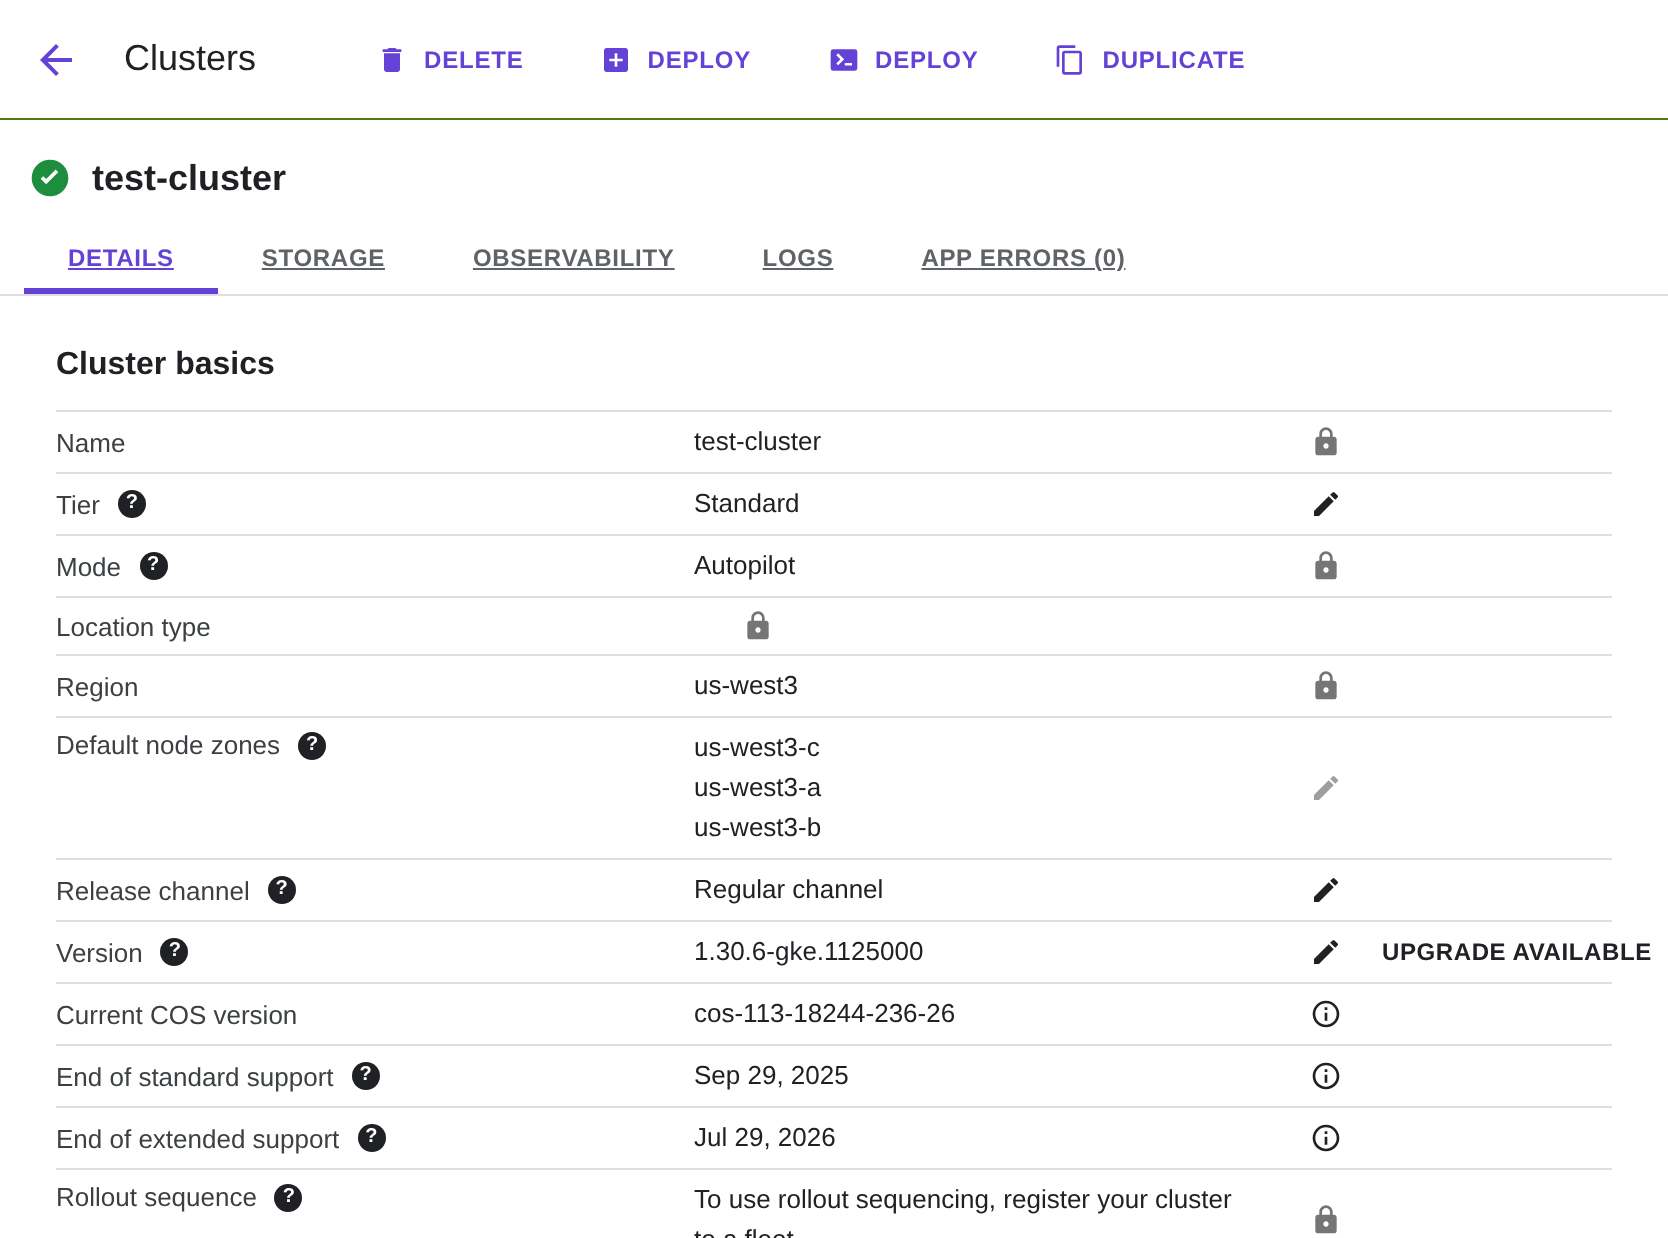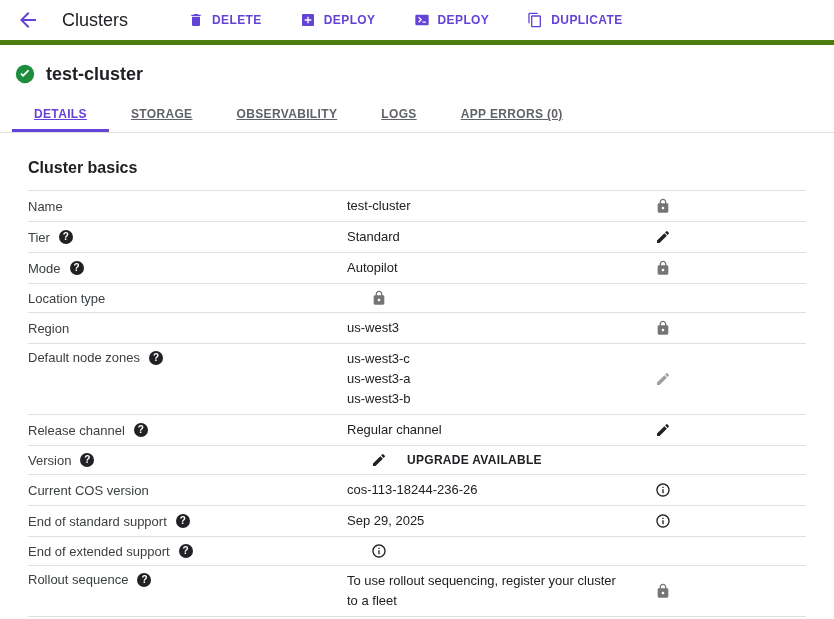--- a/index.html
+++ b/index.html
@@ -6,22 +6,22 @@
   html, body { margin: 0; padding: 0; }
   body {
     width: 834px; height: 619px; overflow: hidden;
     background: #fff; color: #202124;
     font-family: "Liberation Sans", sans-serif;
   }
   svg { display: block; }
 
   
   .header {
-    height: 45px; display: flex; align-items: center;
-    padding: 0 16px; border-bottom: 5px solid #4d7c0f;
+    height: 60px; display: flex; align-items: center;
+    padding: 0 16px; border-bottom: 1px solid #4d7c0f;
   }
   .back-btn { width: 24px; height: 24px; cursor: pointer; flex: 0 0 auto; }
   .back-btn svg { width: 24px; height: 24px; fill: #6442d6; }
   .header-title { font-size: 18px; color: #202124; margin-left: 22px; }
   .actions { display: flex; align-items: center; margin-left: 60px; gap: 38px; }
   .action {
     display: flex; align-items: center; gap: 8px; cursor: pointer;
     color: #6442d6; font-size: 12px; font-weight: bold; letter-spacing: 0.4px;
     background: none; border: none; padding: 0; font-family: inherit;
   }
@@ -248,20 +248,23 @@
               <path d="M3 17.25V21h3.75L17.81 9.94l-3.75-3.75L3 17.25zM20.71 7.04c.39-.39.39-1.02 0-1.41l-2.34-2.34a1 1 0 0 0-1.41 0l-1.83 1.83 3.75 3.75 1.83-1.83z"></path>
             </svg>
           </span>
         </div>
       </div>
       <div class="row">
         <div class="label">
           <span>Version</span>
           <span class="help">?</span>
         </div>
+        <div class="values">
+          <div>1.30.6-gke.1125000</div>
+        </div>
         <div class="trailing">
           <span class="ticon pencil">
             <svg viewBox="0 0 24 24">
               <path d="M3 17.25V21h3.75L17.81 9.94l-3.75-3.75L3 17.25zM20.71 7.04c.39-.39.39-1.02 0-1.41l-2.34-2.34a1 1 0 0 0-1.41 0l-1.83 1.83 3.75 3.75 1.83-1.83z"></path>
             </svg>
           </span>
           <span class="upgrade">UPGRADE AVAILABLE</span>
         </div>
       </div>
       <div class="row">
@@ -292,20 +295,23 @@
             <svg viewBox="0 0 24 24">
               <path d="M11 7h2v2h-2zm0 4h2v6h-2zm1-9C6.48 2 2 6.48 2 12s4.48 10 10 10 10-4.48 10-10S17.52 2 12 2zm0 18c-4.41 0-8-3.59-8-8s3.59-8 8-8 8 3.59 8 8-3.59 8-8 8z"></path>
             </svg>
           </span>
         </div>
       </div>
       <div class="row">
         <div class="label">
           <span>End of extended support</span>
           <span class="help">?</span>
+        </div>
+        <div class="values">
+          <div>Jul 29, 2026</div>
         </div>
         <div class="trailing">
           <span class="ticon info">
             <svg viewBox="0 0 24 24">
               <path d="M11 7h2v2h-2zm0 4h2v6h-2zm1-9C6.48 2 2 6.48 2 12s4.48 10 10 10 10-4.48 10-10S17.52 2 12 2zm0 18c-4.41 0-8-3.59-8-8s3.59-8 8-8 8 3.59 8 8-3.59 8-8 8z"></path>
             </svg>
           </span>
         </div>
       </div>
       <div class="row multi">

